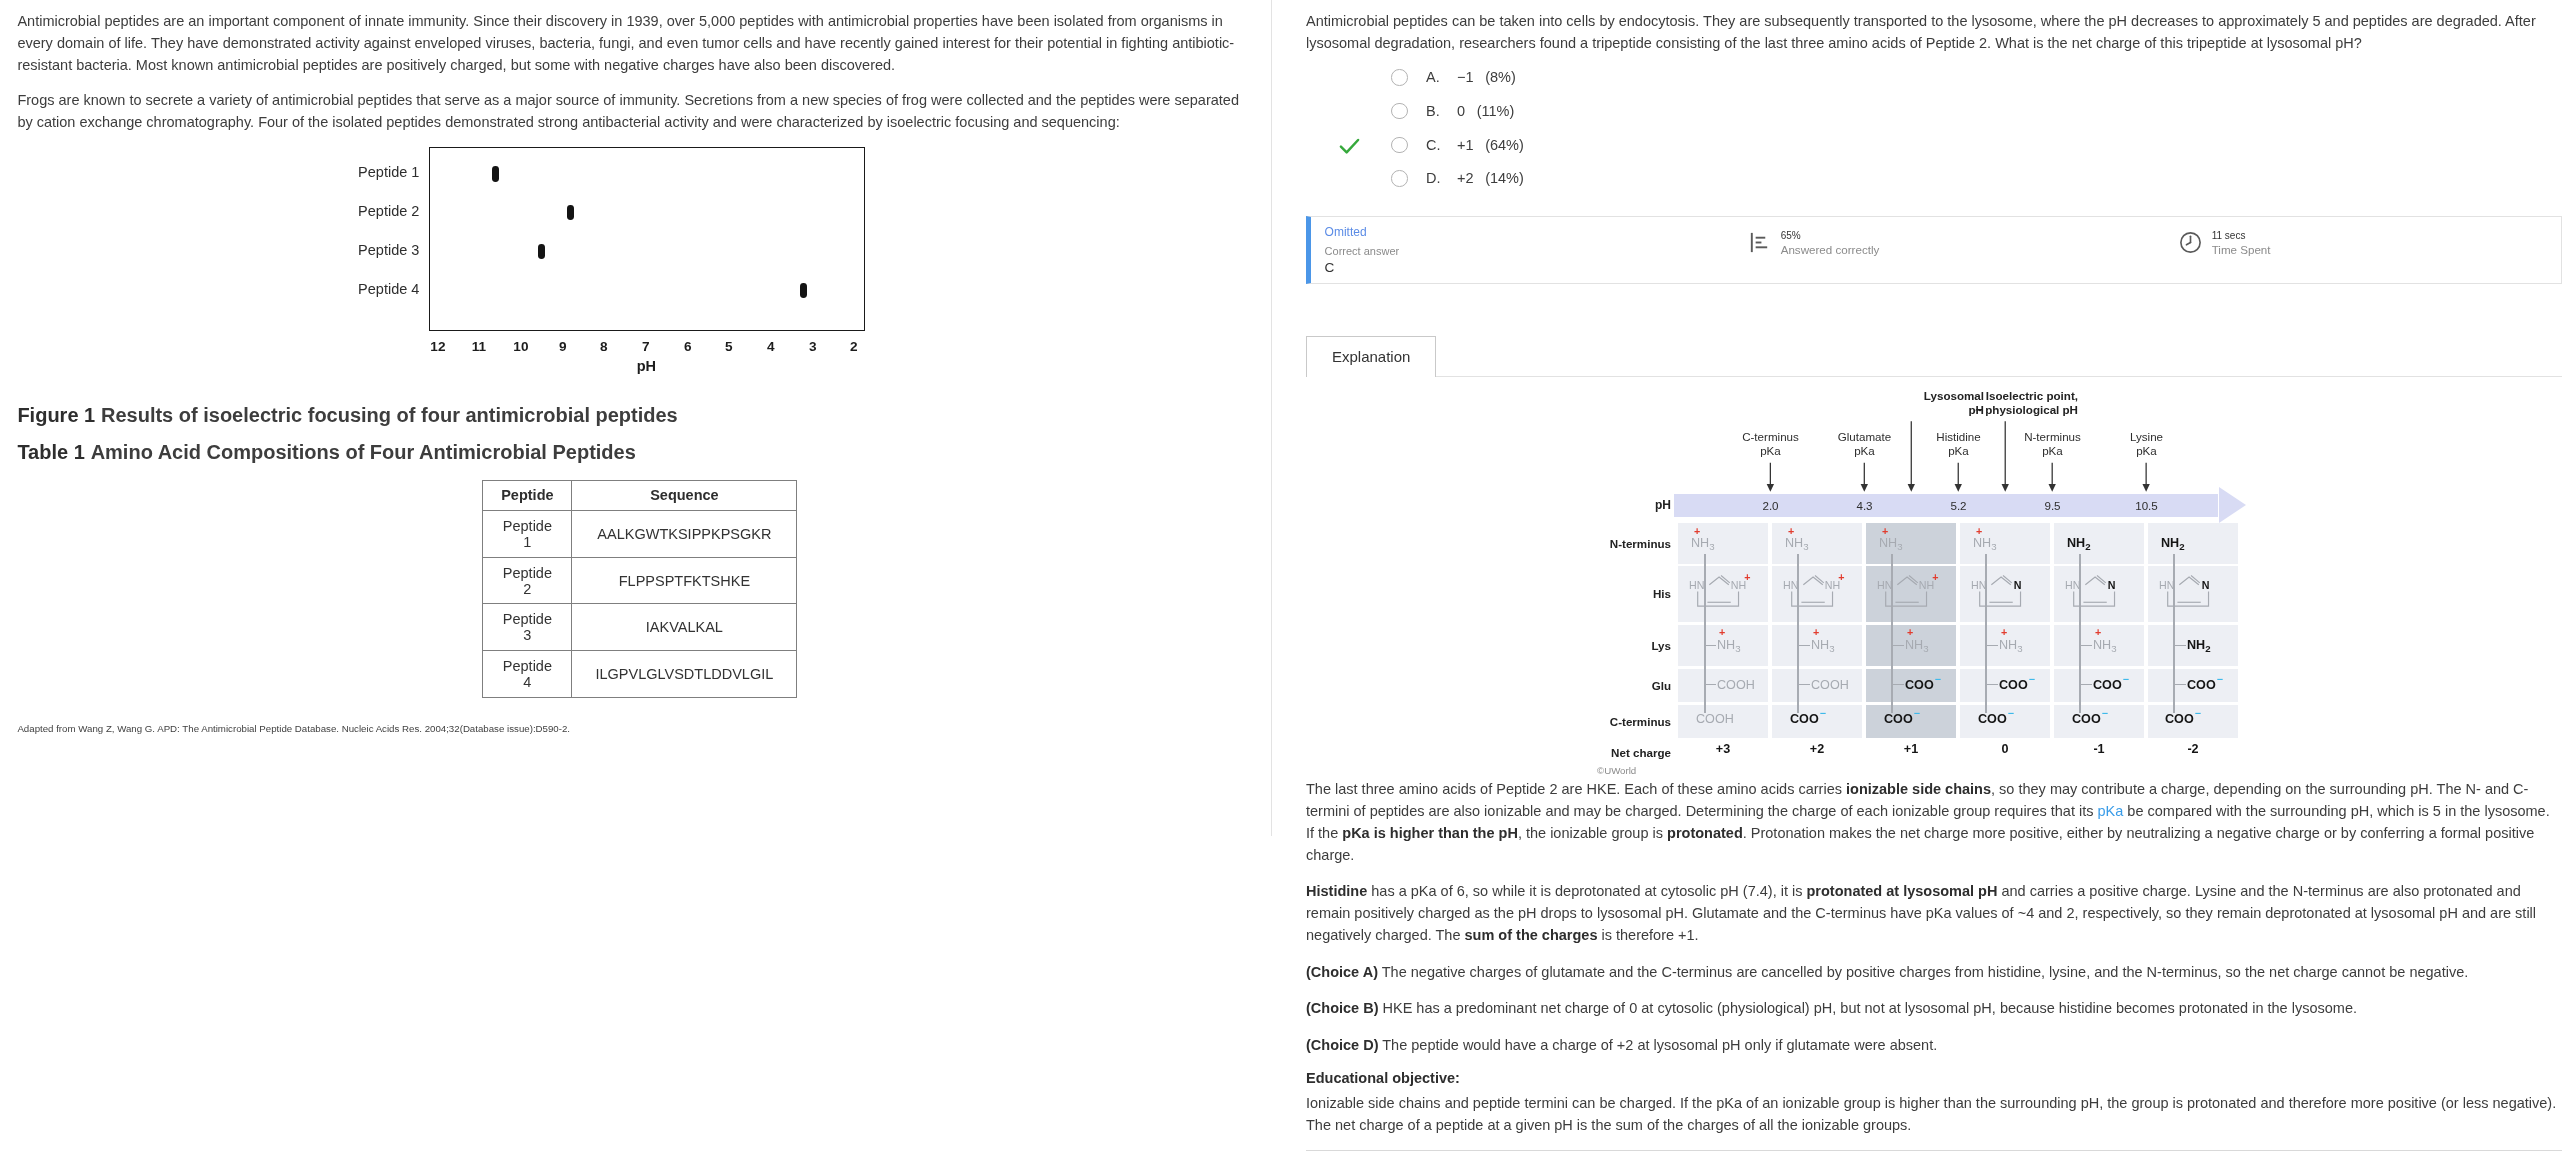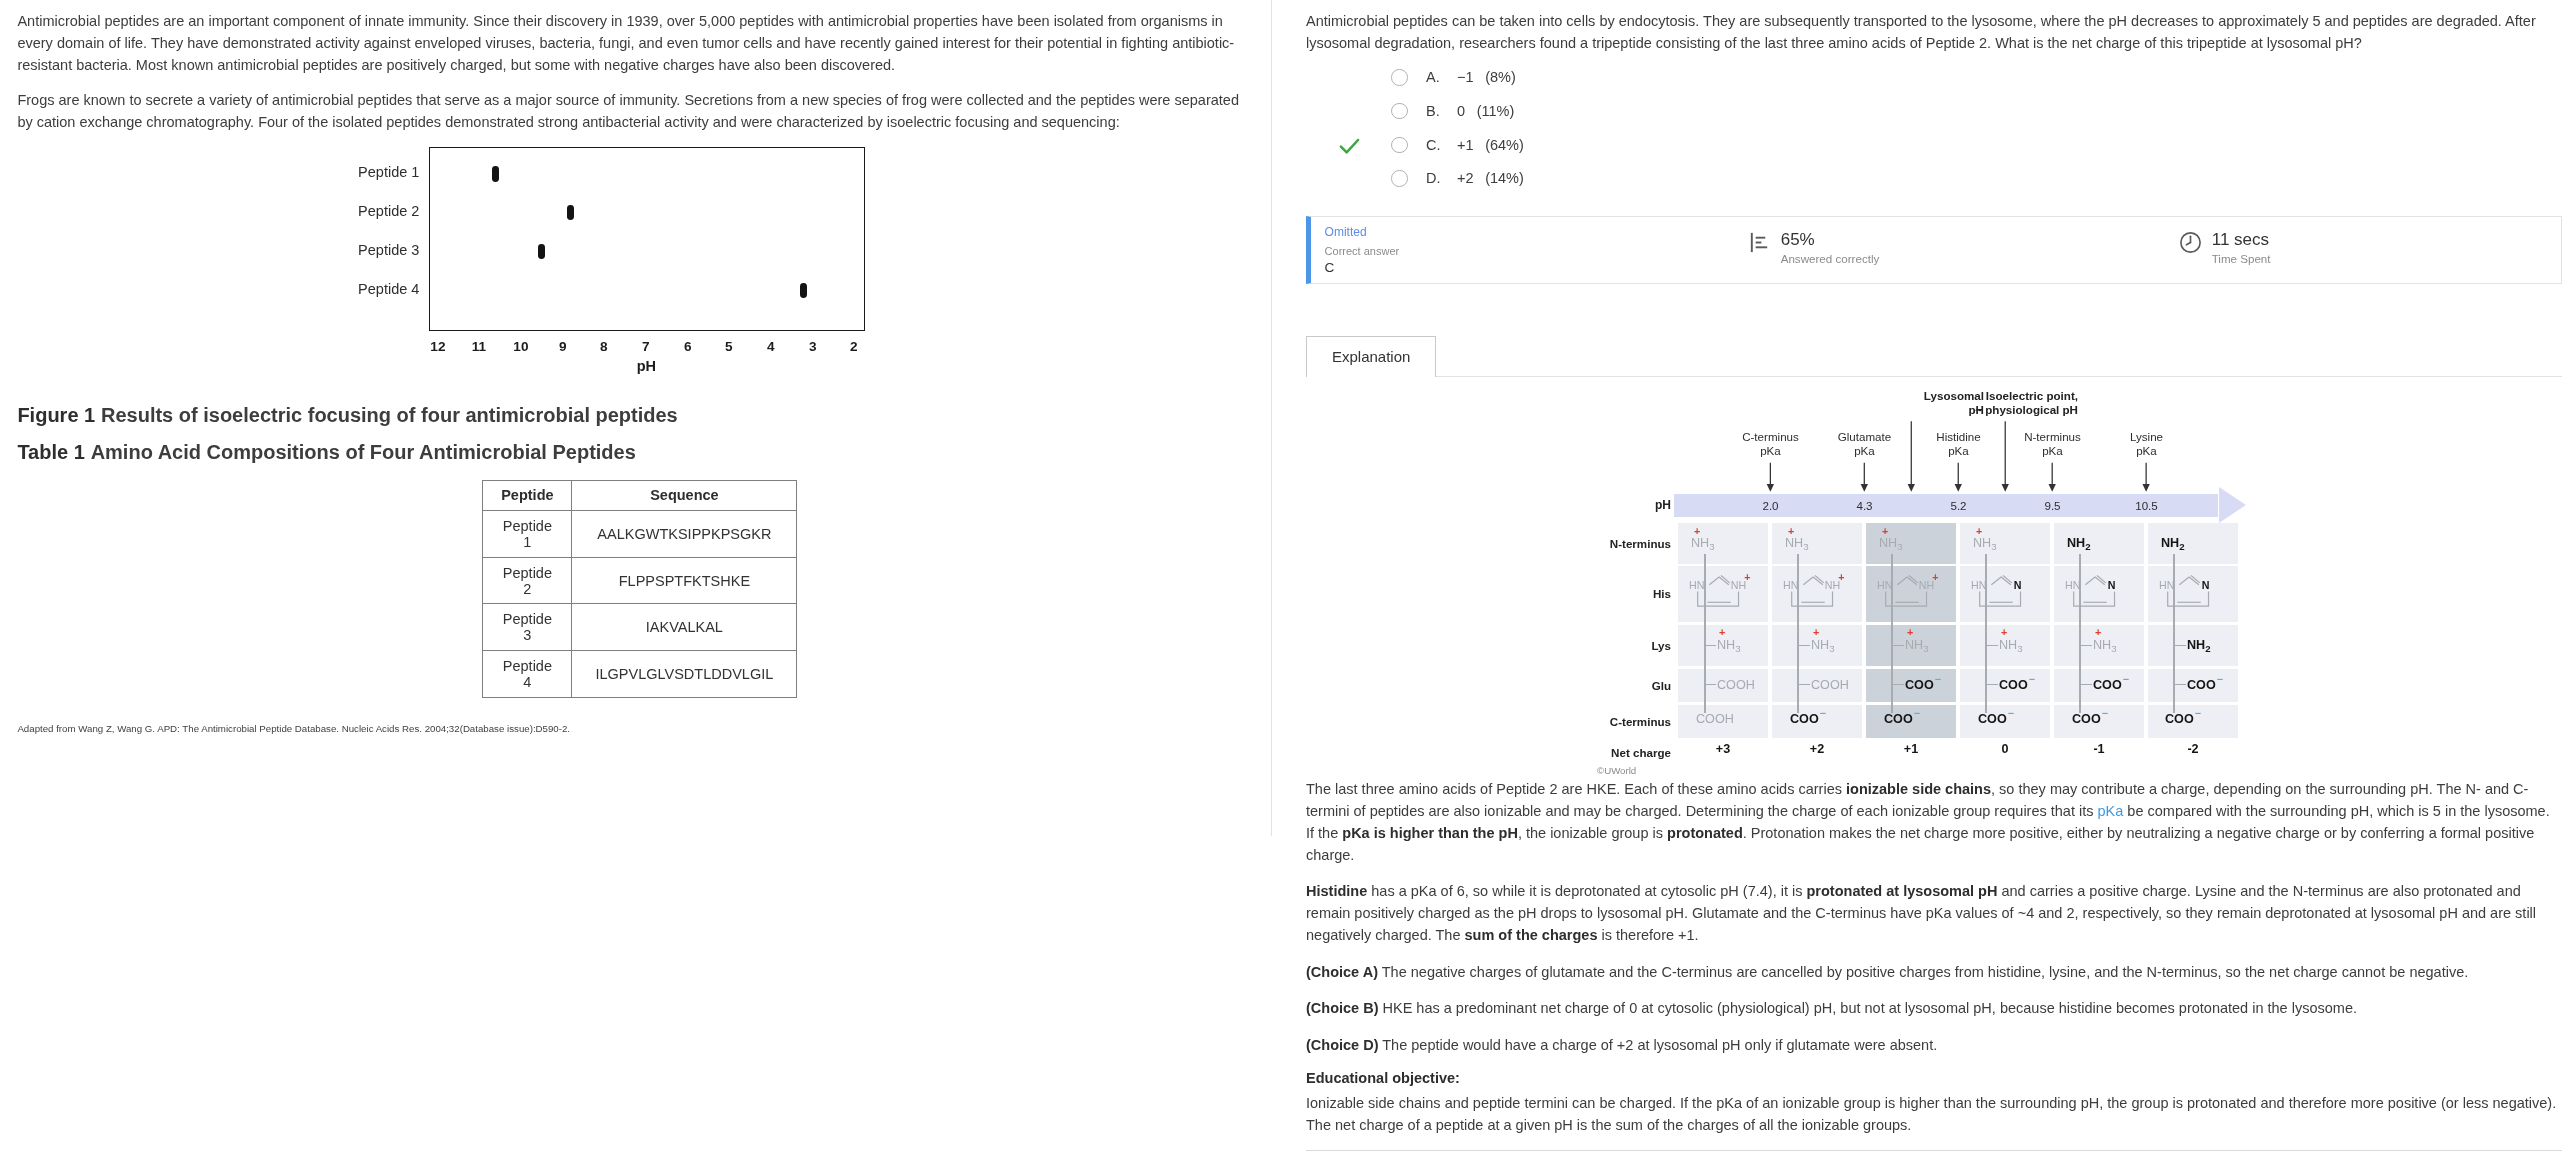--- a/index.html
+++ b/index.html
@@ -46,21 +46,21 @@
   .choice-text { position:absolute; left:120px; top:1.9px; white-space:nowrap; }
   .choice-letter { display:inline-block; width:31px; }
   .choice-pct { margin-left:11.6px; }
 
   
   .fb { position:relative; margin-top:25px; height:68px; border:1px solid #e2e2e2; border-left:5.8px solid #4b96e8; background:#fff; }
   .fb-status { position:absolute; left:13.6px; top:7.7px;  font-size:12px; color:#5b8ce6; }
   .fb-ca-label { position:absolute; left:13.6px; top:28px; font-size:11px; color:#8b8b8b; }
   .fb-ca { position:absolute; left:13.6px; top:43px; font-size:13.6px; color:#333; }
   .fb-stat { position:absolute; top:12.6px; display:flex; gap:8.7px; align-items:flex-start; }
-  .fb-stat-val { font-size:17px; color:#333; }
+  .fb-stat-val { font-size:10px; color:#333; }
   .fb-stat-label { font-size:11.6px; color:#8b8b8b; margin-top:1.9px; }
 
   
   .tabs { margin-top:52px; height:41px; border-bottom:1px solid #e2e2e2; }
   .tab { display:inline-block; height:41px; padding:10.7px 25px 0 25px; border:1px solid #c9c9c9; border-bottom:none; background:#fff; font-size:15px; color:#333; }
 
   
   .dgm { position:relative; margin:11.6px 0 0 291px; width:707px; height:389px; font-size:11.6px; }
   .dgm .toplab { position:absolute; top:0; width:145px; text-align:right; font-weight:bold; color:#222; line-height:14.5px; }
   .dgm .pka { position:absolute; top:41px; width:107px; text-align:center; color:#2e2e2e; line-height:14.5px; }

